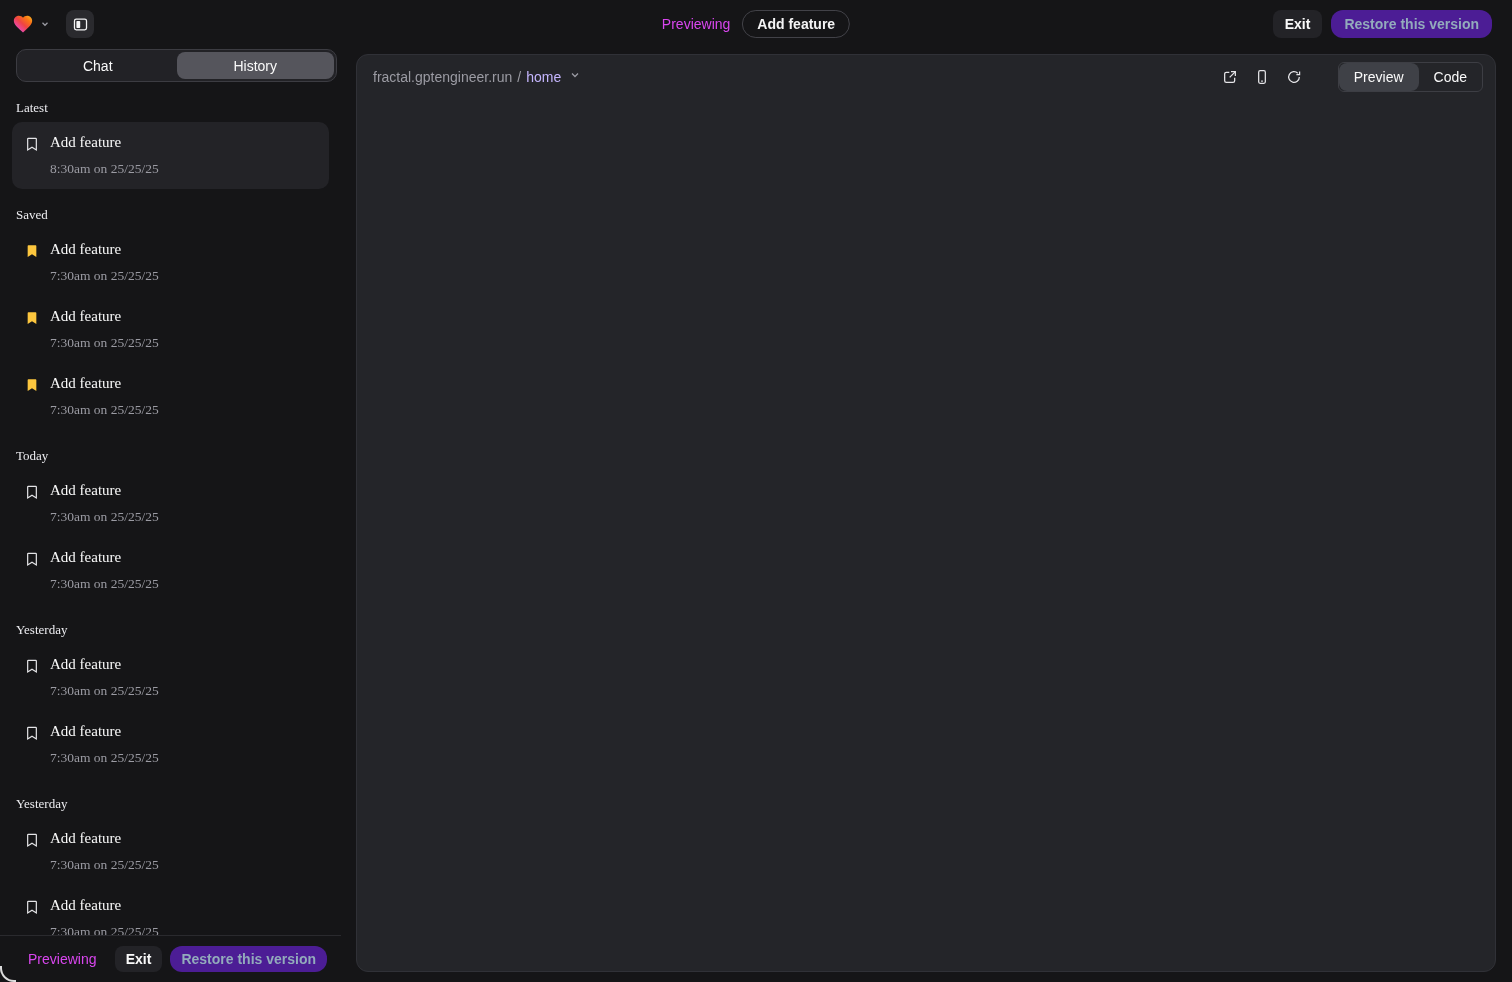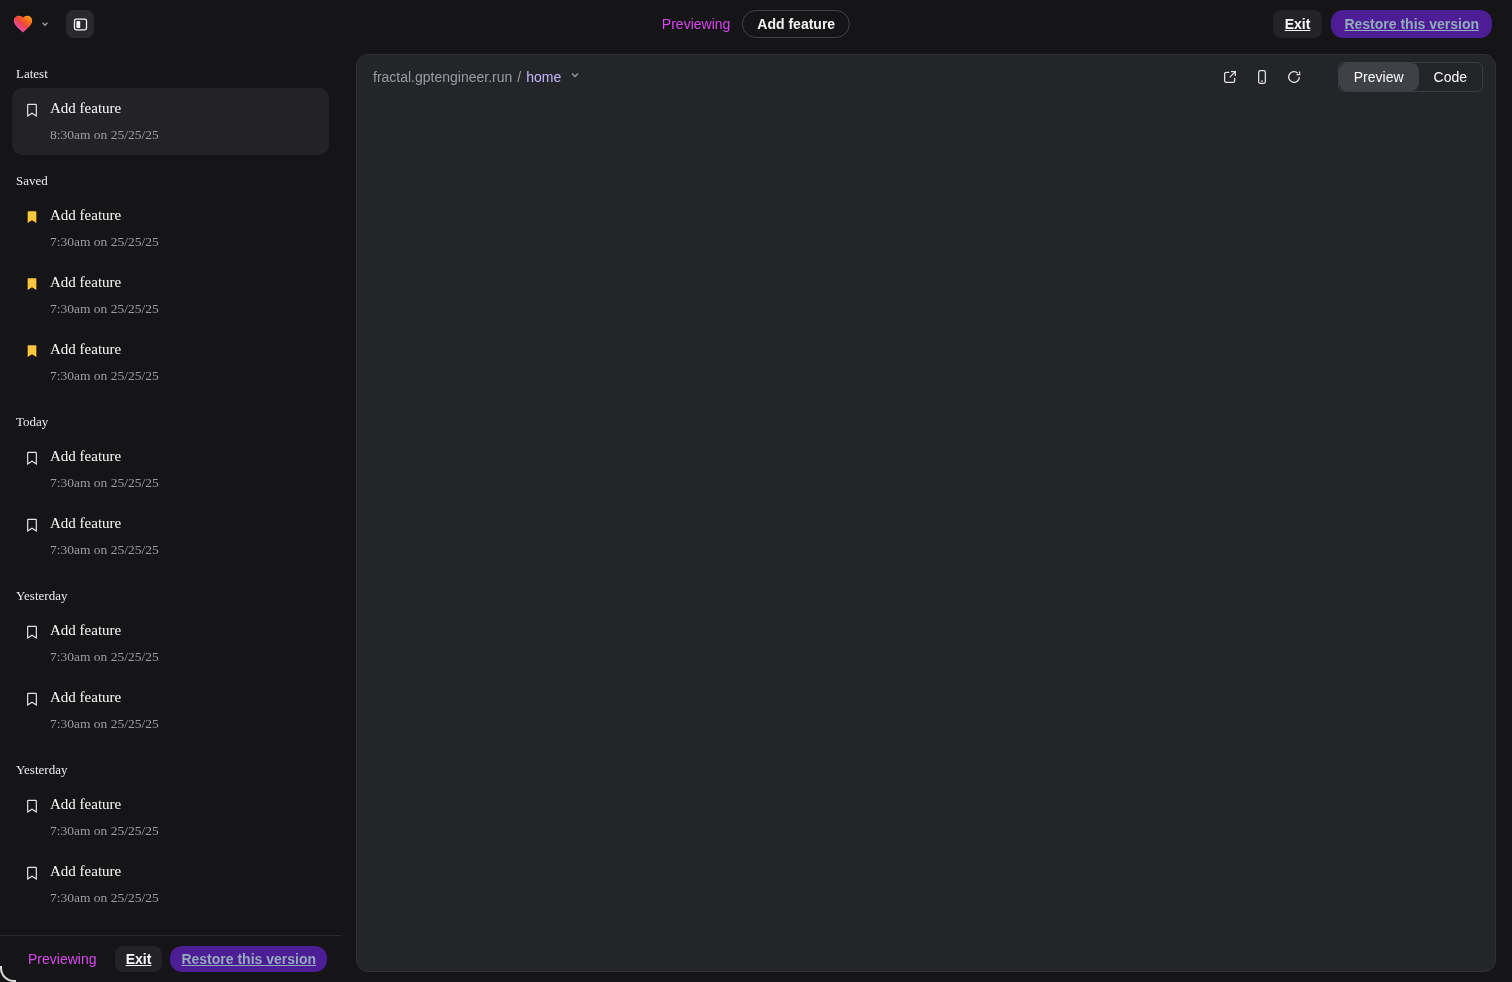--- a/index.html
+++ b/index.html
@@ -22,21 +22,21 @@
   .panel-toggle svg { width:17px; height:17px; color:#f4f4f5; }
 
   .topbar-center { position:absolute; left:50%; top:0; height:48px; transform:translateX(-50%);
     display:flex; align-items:center; gap:12px; white-space:nowrap; }
   .muted { color:#d946ef; font-size:14px; }
   .version-pill { border:1px solid #424248; border-radius:999px; padding:5px 14px;
     font-size:14px; font-weight:600; color:#f4f4f5; background:transparent; cursor:pointer; }
 
   .topbar-right { margin-left:auto; display:flex; align-items:center; gap:9px; }
   .btn { border:none; border-radius:8px; font-size:14px; font-weight:600; cursor:pointer;
-    padding:6px 12px; font-family:inherit;text-decoration:underline; }
+    padding:6px 12px; font-family:inherit; }
   .btn-dark { background:#232327; color:#fafafa; }
   .btn-blue { background:#4c1d95; color:#93abbc; padding:6px 13px;border-radius:12px; }
 
   
   .main { flex:1; display:flex; min-height:0; }
 
   
   .sidebar { width:341px; flex:0 0 341px; display:flex; flex-direction:column; min-height:0; }
   .tabs { margin:1px 4px 0 16px; height:33px; display:flex; padding:2px;
     background:#222226; border:1px solid #3c3c42; border-radius:10px; }
@@ -123,20 +123,24 @@
 
   <div class="topbar-right">
     <button class="btn btn-dark">Exit</button>
     <button class="btn btn-blue">Restore this version</button>
   </div>
 </div>
 
 <div class="main">
 
   <div class="sidebar">
+    <div class="tabs" id="tabs">
+        <div class="tab">Chat</div>
+        <div class="tab active">History</div>
+      </div>
 
     <div class="history-list" id="history-list">
         <section>
     <div class="section-label">Latest</div>
     <div class="section-items">
             <div class="vh-item highlighted">
     <span class="bm-icon bm-outline">
       <svg viewBox="0 0 24 24">
                   <path d="M6.5 3.5h11c.55 0 1 .45 1 1V21L12 16.7 5.5 21V4.5c0-.55.45-1 1-1z"></path>
                 </svg>

